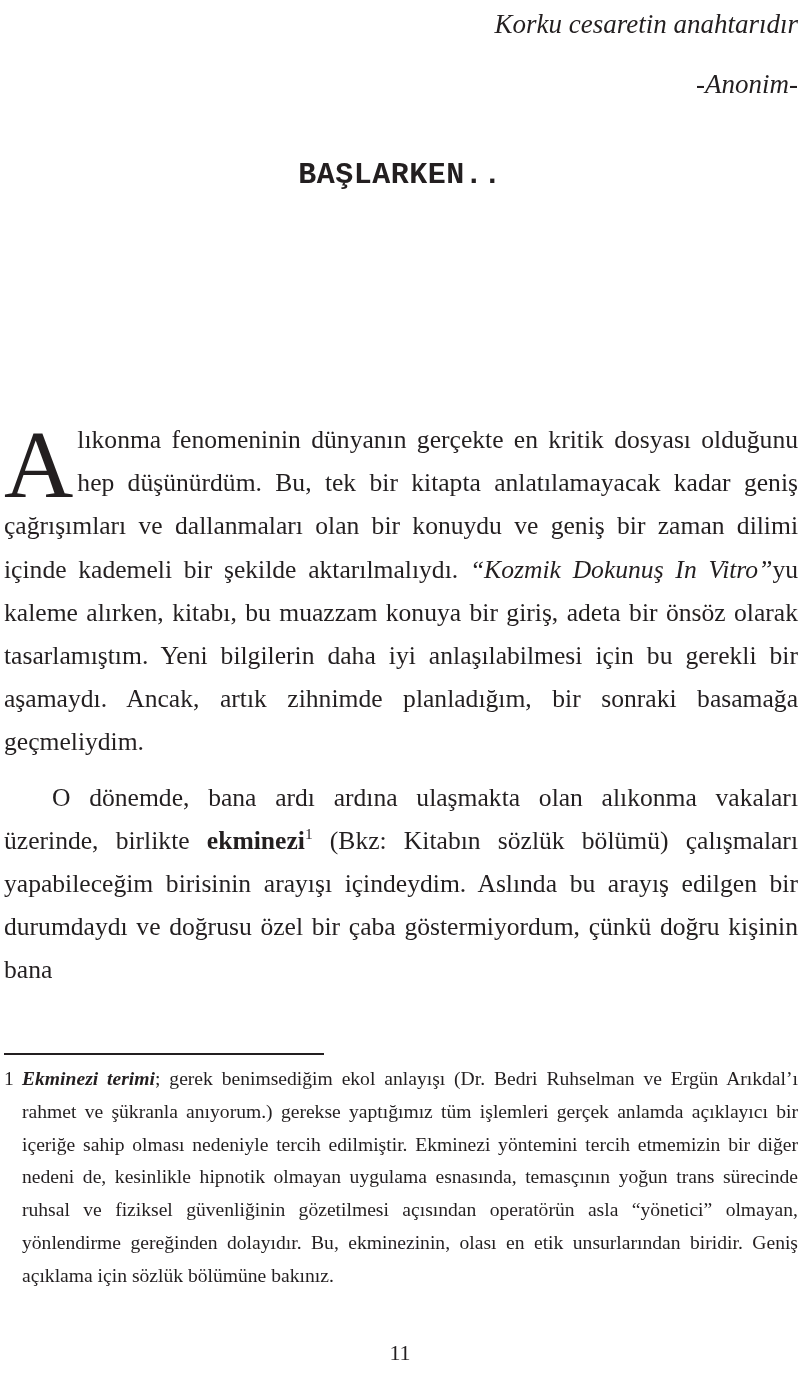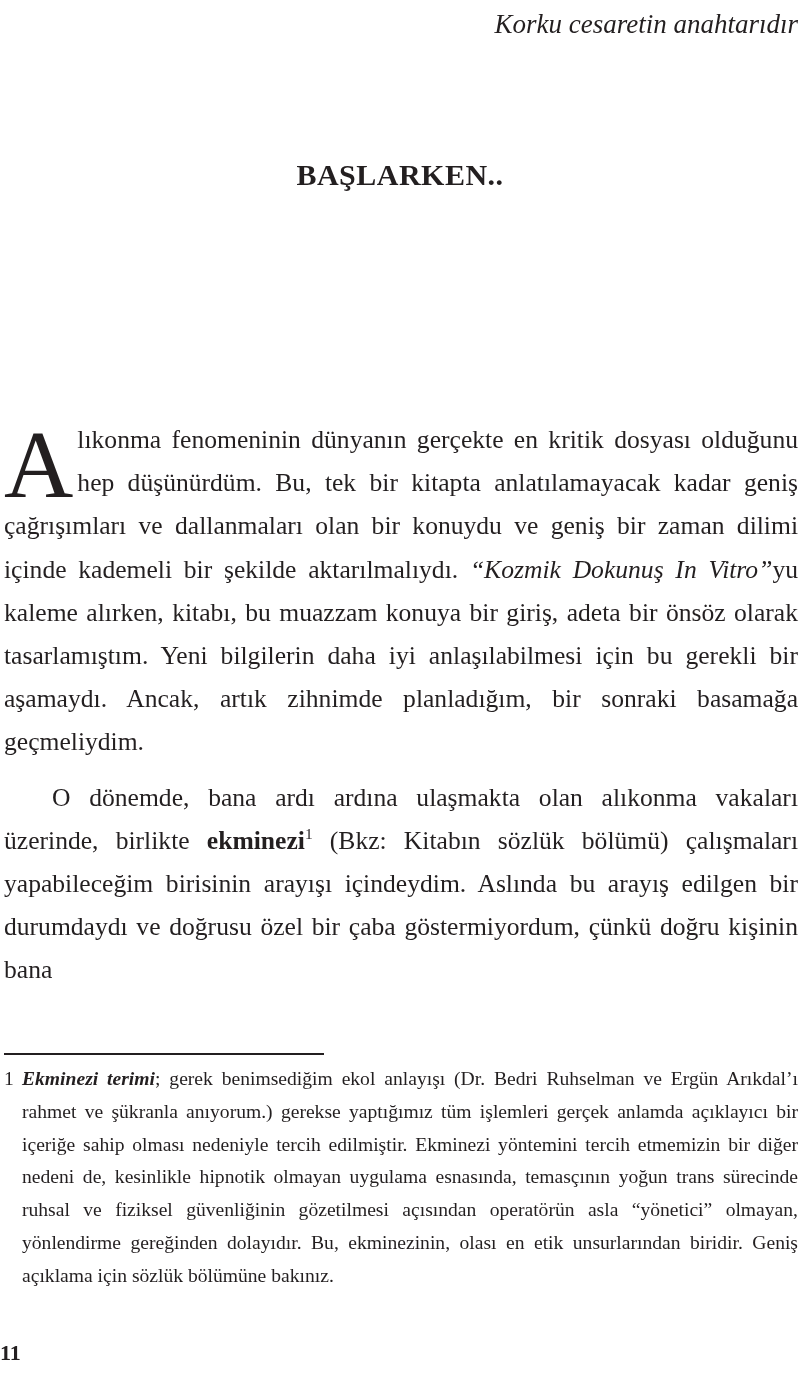--- a/index.html
+++ b/index.html
@@ -1,37 +1,38 @@
 <!DOCTYPE html>
 <html><head>
 <meta charset="utf-8">
 <style>
   html, body { margin:0; padding:0; background:#ffffff; }
   body { width:800px; height:1382px; position:relative; overflow:hidden; color:#231f20;
          font-family:"Liberation Serif", "DejaVu Serif", serif; }
   .epigraph { position:absolute; right:2px; top:0; text-align:right; font-style:italic; font-size:27px; line-height:48px; }
   .epigraph .q { display:block; }
   .epigraph .a { display:block; margin-top:12px; }
-  .heading { position:absolute; left:0; right:0; top:158px; text-align:center; font-family:Liberation Serif, serif; font-weight:bold; font-size:30px; letter-spacing:0.5px; }
+  .heading { position:absolute; left:0; right:0; top:158px; text-align:center; font-family:Liberation Mono, monospace; font-weight:bold; font-size:30px; letter-spacing:0.5px; }
   .body { position:absolute; left:4px; right:2px; top:418px; font-size:25.6px; line-height:43.2px; text-align:justify; }
   .body p { margin:0; }
   .body p + p { margin-top:12px; text-indent:48px; }
   .dropcap { float:left; font-size:96px; line-height:70px; margin:8px 4px 0 0; padding-top:4px; }
   .fn-rule { position:absolute; left:4px; top:1053px; width:320px; height:2px; background:#231f20; }
   .footnote { position:absolute; left:4px; right:2px; top:1063px; font-size:19.6px; line-height:32.8px; }
   .footnote .num { position:absolute; left:0; top:0; }
   .footnote .txt { margin-left:18px; text-align:justify; }
-  .pagenum { position:absolute; left:0; right:0; top:1340px; font-size:22px;font-weight:bold; }
+  .pagenum { position:absolute; left:0; right:0; top:1340px; text-align:center; font-size:22px; }
   sup { font-size:0.6em; line-height:0; }
 </style>
 </head>
 <body>
 
 <div class="epigraph">
   <span class="q">Korku cesaretin anahtarıdır</span>
+  <span class="a">-Anonim-</span>
 </div>
 
 <div class="heading">BAŞLARKEN..</div>
 
 <div class="body">
   <p><span class="dropcap">A</span><span>lıkonma fenomeninin dünyanın gerçekte en kritik dosyası olduğunu hep düşünürdüm. Bu, tek bir kitapta anlatılamayacak kadar geniş çağrışımları ve dallanmaları olan bir konuydu ve geniş bir zaman dilimi içinde kademeli bir şekilde aktarılmalıydı. </span><em>“Kozmik Dokunuş In Vitro”</em><span>yu kaleme alırken, kitabı, bu muazzam konuya bir giriş, adeta bir önsöz olarak tasarlamıştım. Yeni bilgilerin daha iyi anlaşılabilmesi için bu gerekli bir aşamaydı. Ancak, artık zihnimde planladığım, bir sonraki basamağa geçmeliydim.</span></p>
   <p><span>O dönemde, bana ardı ardına ulaşmakta olan alıkonma vakaları üzerinde, birlikte </span><strong>ekminezi</strong><sup>1</sup><span> (Bkz: Kitabın sözlük bölümü) çalışmaları yapabileceğim birisinin arayışı içindeydim. Aslında bu arayış edilgen bir durumdaydı ve doğrusu özel bir çaba göstermiyordum, çünkü doğru kişinin bana</span></p>
 </div>
 
 <div class="fn-rule"></div>

